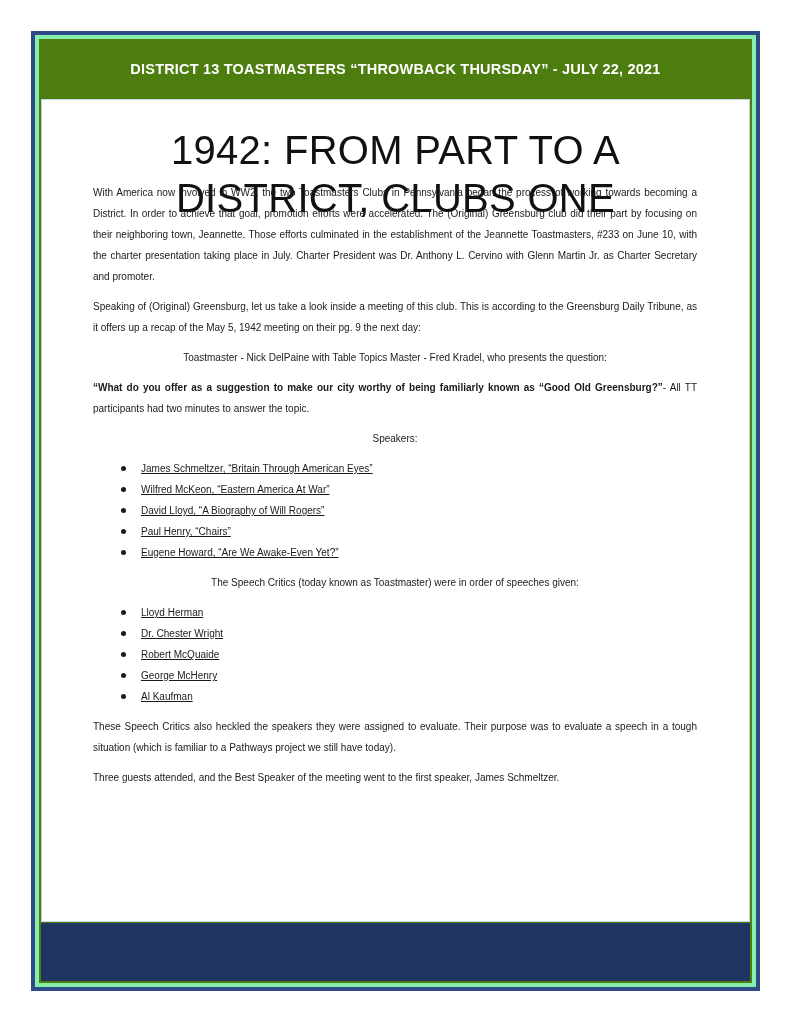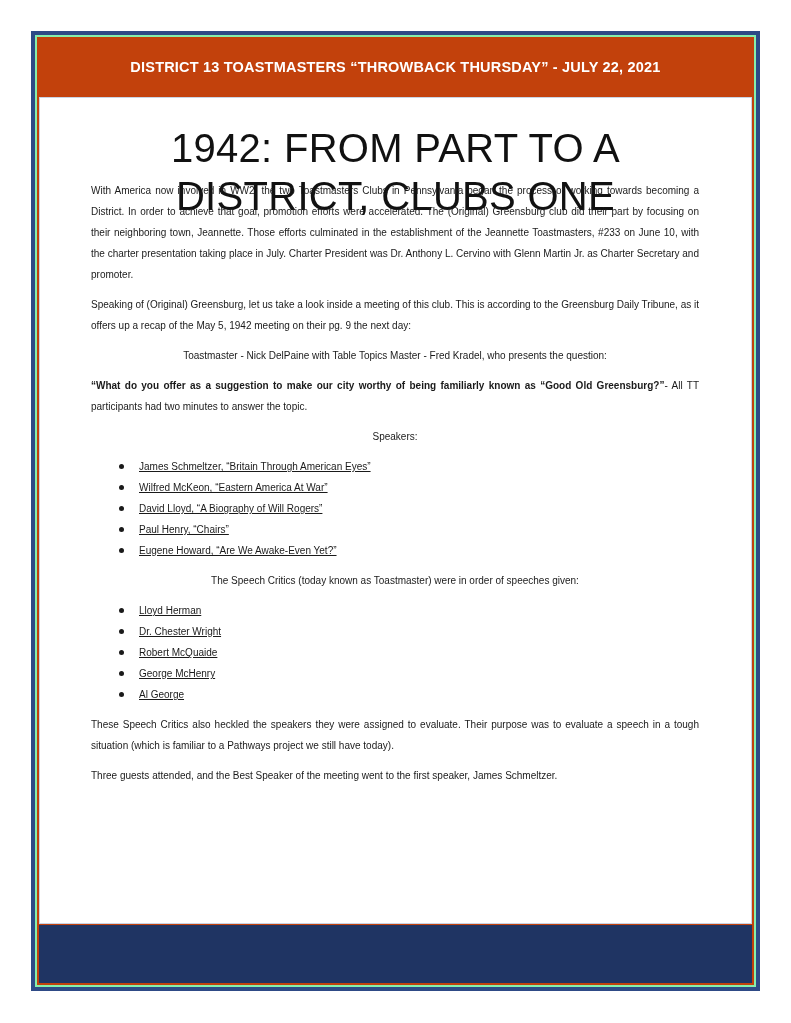--- a/index.html
+++ b/index.html
@@ -3,21 +3,21 @@
 <meta charset="utf-8">
 <style>
   html, body { margin: 0; padding: 0; background: #ffffff; }
   body { width: 791px; height: 1023px; position: relative; overflow: hidden; }
   .frame {
     position: absolute; left: 31px; top: 31px; width: 729px; height: 960px;
     box-sizing: border-box; background: #2e4a86; padding: 4px;
   }
   .frame-inner {
     width: 100%; height: 100%; box-sizing: border-box;
-    border: 2px solid #86efac; background: #c2410c; padding: 0 2px;
+    border: 4px solid #86efac; background: #4d7c0f; padding: 0 2px;
     position: relative;
   }
   .header {
     height: 59px; display: flex; align-items: center; justify-content: center;
     color: #ffffff; font-family: "Liberation Sans", sans-serif; font-weight: bold;
     font-size: 14.5px; letter-spacing: 0.2px;
   }
   .page {
     position: absolute; left: 2px; right: 2px; top: 60px; bottom: 61px;
     background: #ffffff; border: 1px solid #c9d3e4; box-sizing: border-box;
@@ -76,21 +76,21 @@
         <li>David Lloyd, “A Biography of Will Rogers”</li>
         <li>Paul Henry, “Chairs”</li>
         <li>Eugene Howard, “Are We Awake-Even Yet?”</li>
       </ul>
       <p class="nojust">The Speech Critics (today known as Toastmaster) were in order of speeches given:</p>
       <ul class="bullets">
         <li>Lloyd Herman</li>
         <li>Dr. Chester Wright</li>
         <li>Robert McQuaide</li>
         <li>George McHenry</li>
-        <li>Al George</li>
+        <li>Al Kaufman</li>
       </ul>
       <p>These Speech Critics also heckled the speakers they were assigned to evaluate. Their purpose was to evaluate a speech in a tough situation (which is familiar to a Pathways project we still have today).</p>
       <p>Three guests attended, and the Best Speaker of the meeting went to the first speaker, James Schmeltzer.</p>
     </div>
 
     <div class="footer"></div>
   </div>
 </div>
 
 </body></html>

